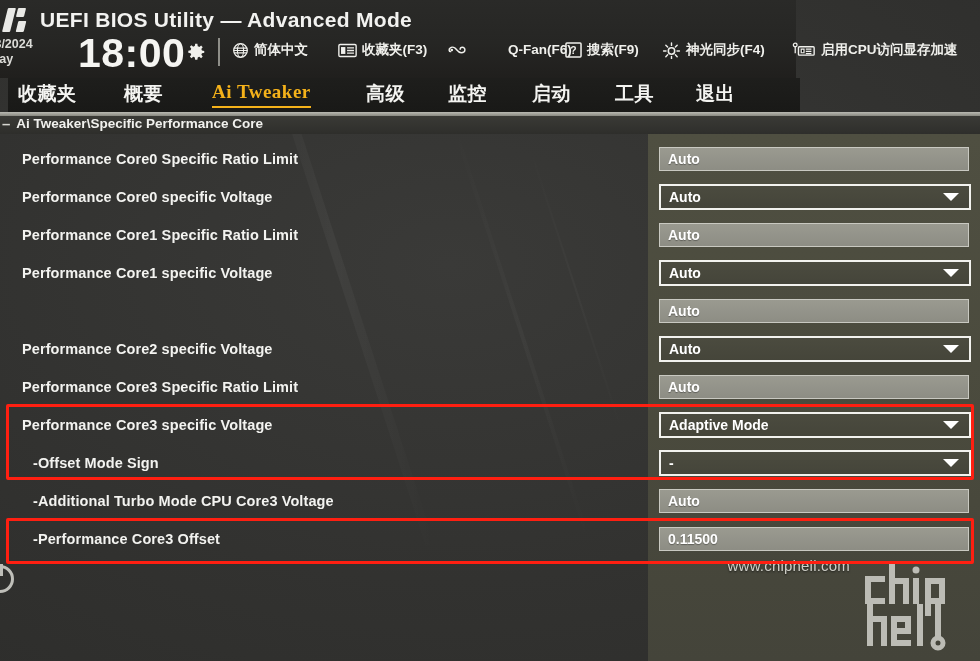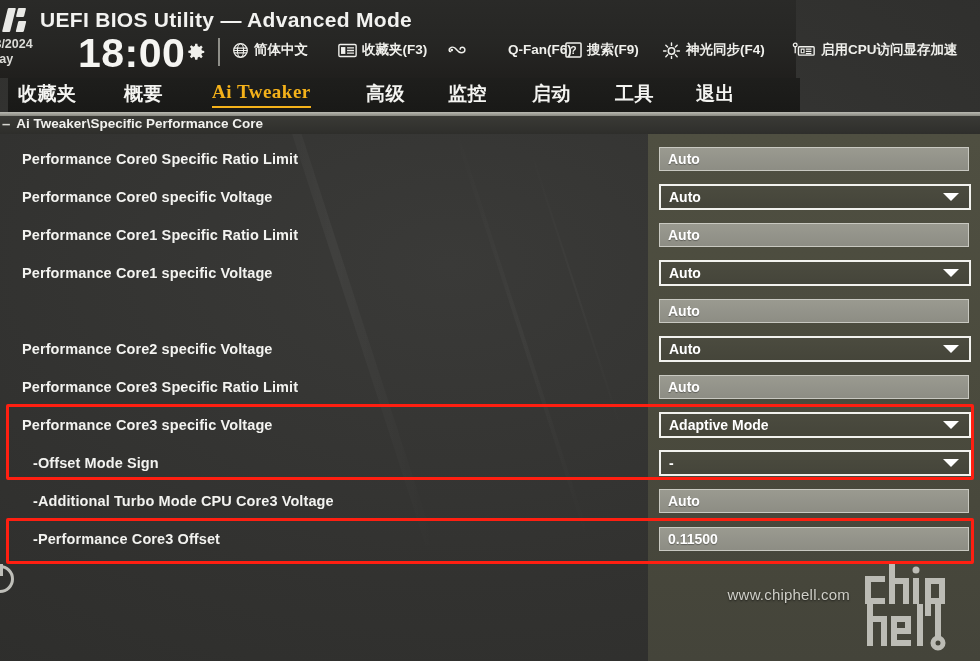--- a/index.html
+++ b/index.html
@@ -257,21 +257,21 @@
     pointer-events: none;
   }
   #redbox-1 { left: 6px;  top: 404px; width: 968px; height: 76px; }
   #redbox-2 { left: 6px;  top: 518px; width: 968px; height: 46px; }
 
   
   #watermark {
     position: absolute;
     right: 12px; bottom: 8px;
     z-index: 5;
-    display: flex; align-items: center; gap: 10px;
+    display: flex; align-items: flex-start; gap: 10px;
   }
   #wm-url {
     color: #cfcfc8;
     font-size: 15px;
     letter-spacing: .2px;
     padding-bottom: 22px;
     text-shadow: 0 1px 2px rgba(0,0,0,.6);
     white-space: nowrap;
   }
   #wm-logo {

